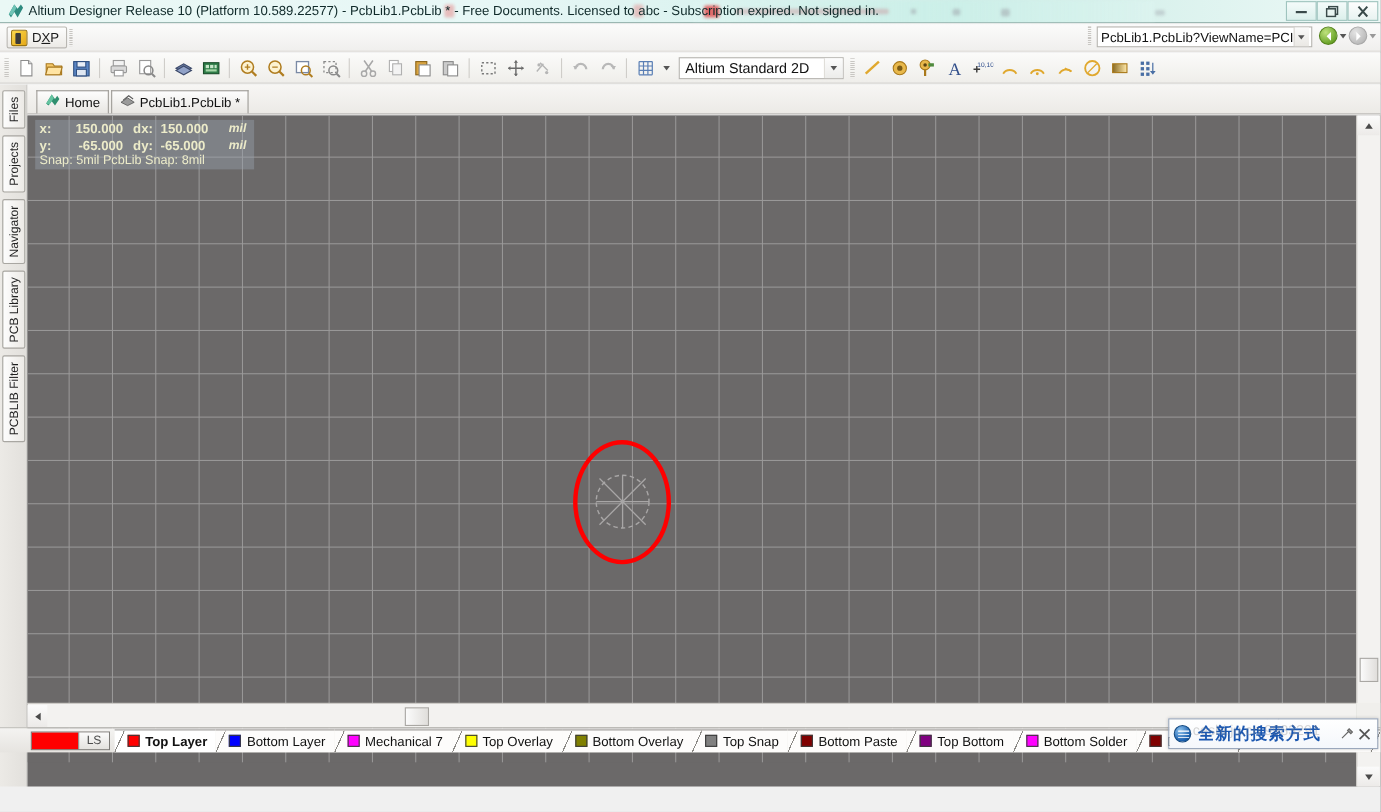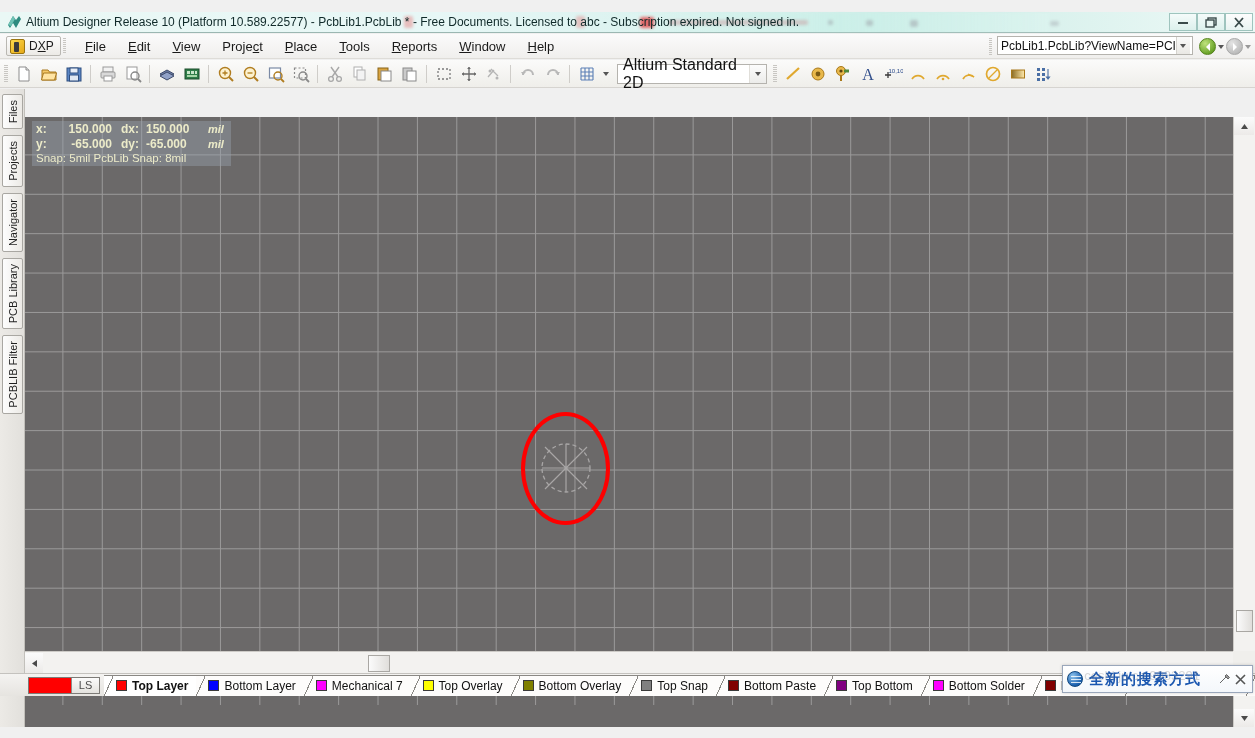--- a/index.html
+++ b/index.html
@@ -3,21 +3,21 @@
 <meta charset="utf-8">
 <style>
   * { box-sizing: border-box; margin: 0; padding: 0; }
   html, body {
     width: 1255px; height: 738px;
     overflow: hidden;
     font-family: "Liberation Sans", sans-serif;
     font-size: 12px;
     background: #f0f0f0;
   }
-  #app { position: relative; width: 1255px; height: 684px; margin-top: 12px; }
+  #app { position: relative; width: 1255px; height: 684px; }
 
   
   #titlebar {
     position: absolute; top: 0; left: 0; width: 1255px; height: 21px;
     background: linear-gradient(to right, #eaf8f5 0%, #e7f7f6 35%, #d9f2ee 55%, #cfeee8 70%, #d8f1ec 82%, #eef9f7 100%);
     border-bottom: 1px solid #9bb7b2;
   }
   #titlebar .blur {
     position: absolute; top: 1px; left: 630px; width: 420px; height: 19px;
     background: linear-gradient(to right, rgba(230,250,246,0.2), rgba(200,240,232,0.55), rgba(225,248,244,0.3));
@@ -67,21 +67,21 @@
   .menu-grip {
     position: absolute; left: 63px; top: 4px; width: 3px; height: 16px;
     background-image: repeating-linear-gradient(to bottom,#c8c6c2 0 1px,transparent 1px 2px);
   }
   .menu-items { position: absolute; left: 74px; top: 2px; display: flex; }
   .menu-item {
     padding: 2px 11px; font-size: 13px; color: #1a1a1a; line-height: 17px;
     font-family: "Liberation Sans", sans-serif;
   }
   .menu-item u { text-decoration: underline; }
-  .addr-area { position: absolute; right: 4px; top: 2px; display: flex; align-items: flex-end; gap:2px;}
+  .addr-area { position: absolute; right: 4px; top: 2px; display: flex; align-items: flex-start; gap:2px;}
   .addr-grip { width:3px; height:17px; background-image: repeating-linear-gradient(to bottom,#c8c6c2 0 1px,transparent 1px 2px); margin-right:3px;}
   .addr-box {
     width: 196px; height: 19px; background: #fff; border: 1px solid #b5b3ae;
     display: flex; align-items: center; overflow: hidden;
   }
   .addr-text { font-size: 12px; padding-left: 3px; color:#111; white-space: nowrap; }
   .addr-drop {
     width: 14px; height: 19px; border-left: 1px solid #d4d2cd;
     background: linear-gradient(to bottom,#fbfbfb,#e9e7e3);
     display:flex;align-items:center;justify-content:center;
@@ -99,21 +99,21 @@
     display: flex; align-items: center;
   }
   .tb-grip { width:4px;height:18px;margin:0 3px 0 4px;
     background-image: repeating-linear-gradient(to bottom,#c8c6c2 0 1px,transparent 1px 2px); }
   .tb-btn { width: 25px; height: 24px; display:flex;align-items:center;justify-content:center; }
   .tb-sep { width:1px;height:18px;background:#cfcdc9;margin:0 4px; }
   .combo {
     width: 150px; height: 20px; background: #fff; border: 1px solid #b5b3ae;
     display: flex; align-items: center; margin-left: 4px;
   }
-  .combo-text { font-size: 16px; padding-left: 5px; flex: 1; color:#111; }
+  .combo-text { font-size: 13px; padding-left: 5px; flex: 1; color:#111; }
   .combo-arrow { width:17px;height:18px;border-left:1px solid #e0ded9;display:flex;align-items:center;justify-content:center;background:linear-gradient(to bottom,#fcfcfc,#ececea);}
 
   
   #tabbar {
     position: absolute; top: 77px; left: 25px; width: 1230px; height: 27px;
     background: linear-gradient(to bottom,#f7f6f4,#eceae6);
     border-bottom: 1px solid #b9b7b2;
     display: flex; align-items: flex-end; padding-left: 8px;
   }
   .doc-tab {
@@ -307,31 +307,20 @@
       </div>
     </div>
   </div>
 
   <div id="menubar">
     <div class="dxp-btn">
       <span class="dxp-icon"></span>
       <span class="dxp-label">D<u>X</u>P</span>
     </div>
     <div class="menu-grip"></div>
-    <div class="menu-items">
-      <div class="menu-item"><u>F</u>ile</div>
-      <div class="menu-item"><u>E</u>dit</div>
-      <div class="menu-item"><u>V</u>iew</div>
-      <div class="menu-item">Proje<u>c</u>t</div>
-      <div class="menu-item"><u>P</u>lace</div>
-      <div class="menu-item"><u>T</u>ools</div>
-      <div class="menu-item"><u>R</u>eports</div>
-      <div class="menu-item"><u>W</u>indow</div>
-      <div class="menu-item"><u>H</u>elp</div>
-    </div>
 
     <div class="addr-area">
       <span class="addr-grip"></span>
       <div class="addr-box">
         <span class="addr-text">PcbLib1.PcbLib?ViewName=PCI</span>
         <span class="addr-drop">
             <span class="caret"></span>
           </span>
       </div>
       <span style="display:inline-flex;align-items:center;gap:2px;margin-left:4px;">
@@ -612,20 +601,40 @@
         </div>
       <div class="vtab">
           <span>PCB Library</span>
         </div>
       <div class="vtab">
           <span>PCBLIB Filter</span>
         </div>
     </div>
   </div>
 
+  <div id="tabbar">
+    <div class="doc-tab">
+      <span>
+        <svg width="14" height="13" viewBox="0 0 14 13">
+            <path d="M1 9 L6 1 L9 5 L11 2 L13 5 L9 11 L6 7 L3 11 Z" fill="#2f8f6f"></path>
+            <path d="M1 9 L6 1 L8 4 L4 10 Z" fill="#64c3a0"></path>
+          </svg>
+      </span>
+      <span>Home</span>
+    </div>
+    <div class="doc-tab">
+      <span>
+        <svg width="14" height="13" viewBox="0 0 14 13">
+            <path d="M1 8 L7 4 L13 8 L7 11 Z" fill="#9a9a9a" stroke="#5c5c5c" stroke-width=".8"></path>
+            <path d="M3 6 L8 2 L12 5" fill="none" stroke="#5c5c5c" stroke-width="1"></path>
+          </svg>
+      </span>
+      <span>PcbLib1.PcbLib *</span>
+    </div>
+  </div>
 
   <div id="canvaswrap">
     <div id="canvas">
 
       <div class="coord-ov">
         <div class="coord-row">
           <span class="coord-lbl">x:</span>
           <span class="coord-val">150.000</span>
           <span class="coord-lbl2">dx:</span>
           <span class="coord-val2">150.000</span>

